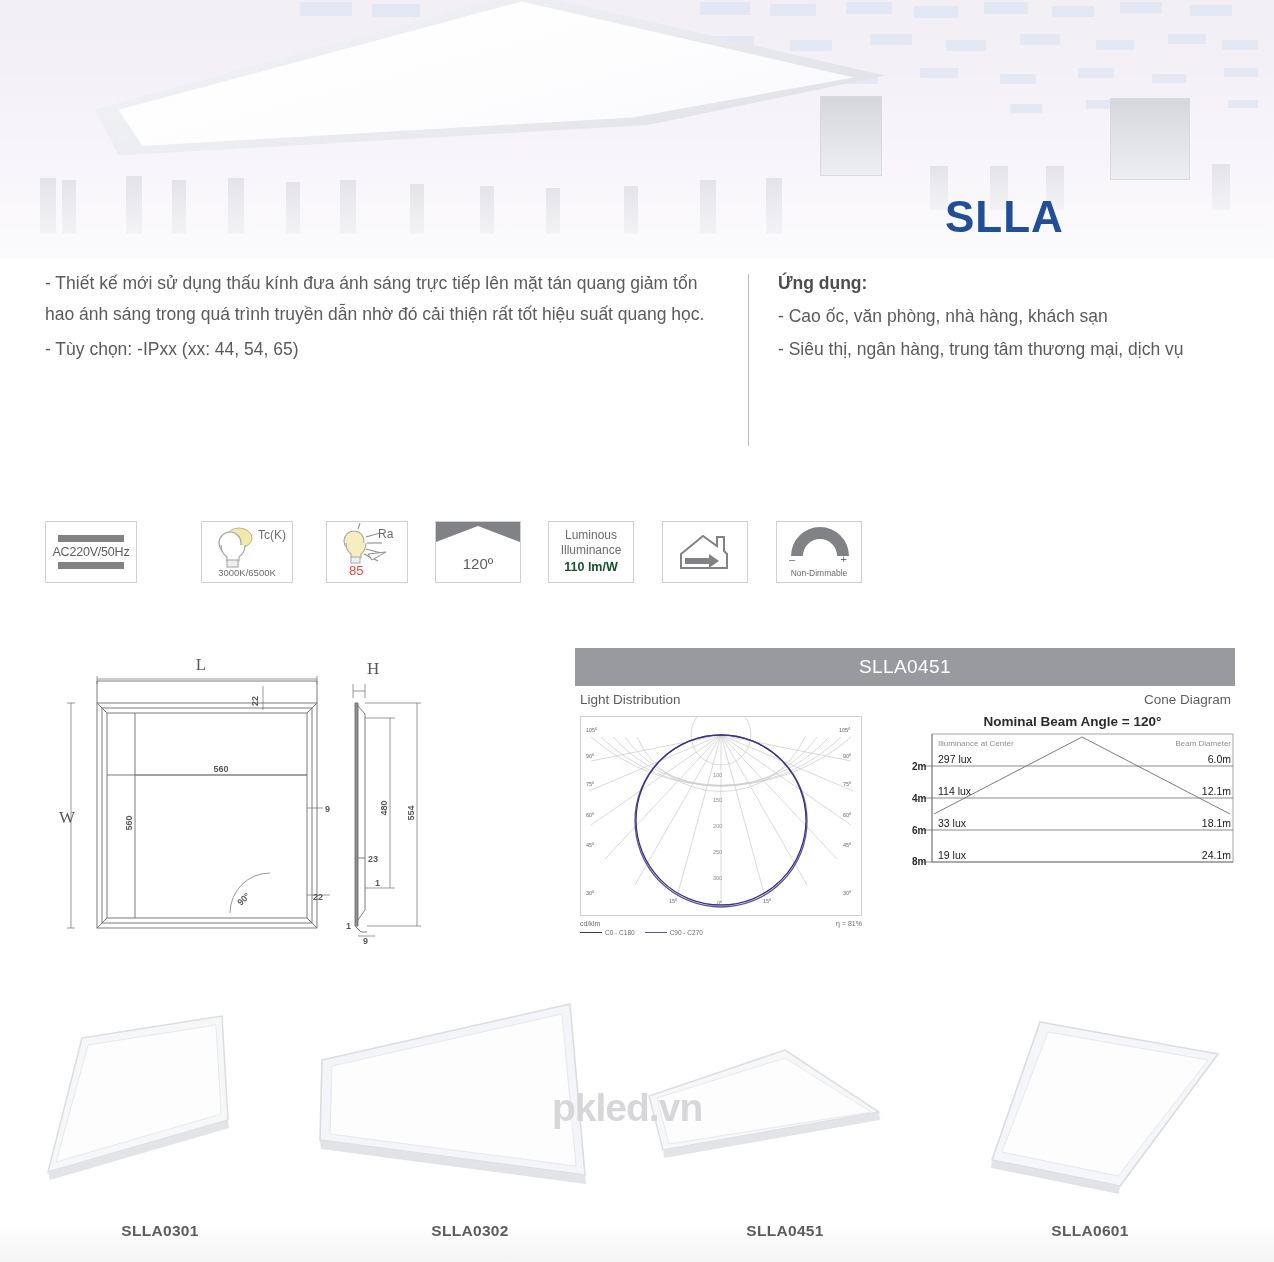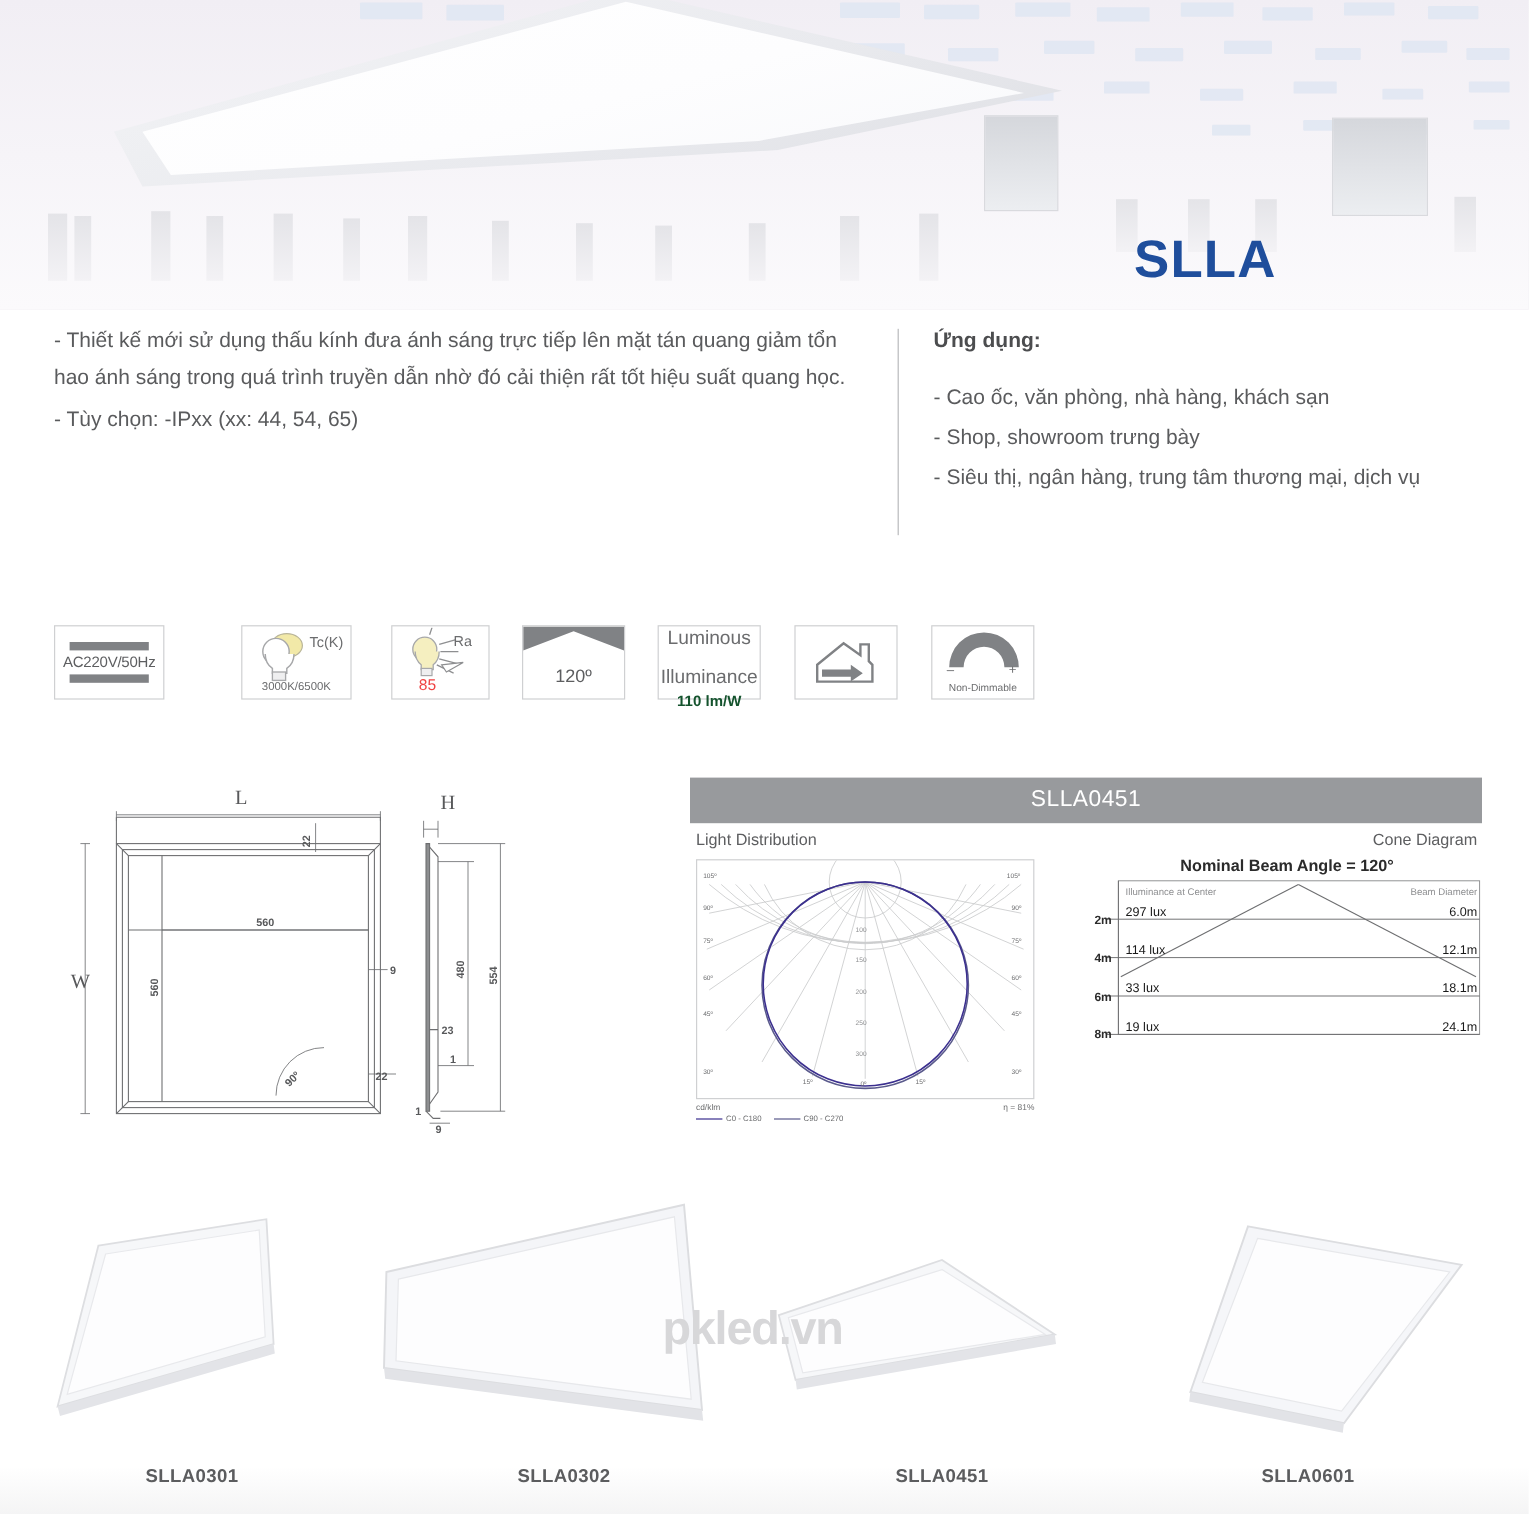--- a/index.html
+++ b/index.html
@@ -39,28 +39,28 @@
     font-size:44px; font-weight:bold; letter-spacing:1px;
     font-family:"Liberation Sans", sans-serif;
   }
 
   
   .desc-wrap { position:absolute; left:0; top:268px; width:1274px; height:215px; }
   .desc-left { position:absolute; left:45px; top:0; width:670px; }
   .desc-left p { margin:0 0 4px 0; font-size:17.5px; line-height:31px; color:#5a5b5d; font-weight:300; }
   .divider { position:absolute; left:748px; top:6px; width:1px; height:172px; background:#b9babc; }
   .desc-right { position:absolute; left:778px; top:0; width:460px; }
-  .desc-right h3 { margin:0 0 18px 0; font-size:17.5px; line-height:30px; color:#4c4d4f; font-weight:bold; }
+  .desc-right h3 { margin:0 0 3px 0; font-size:17.5px; line-height:30px; color:#4c4d4f; font-weight:bold; }
   .desc-right p { margin:0 0 3px 0; font-size:17.5px; line-height:30px; color:#5a5b5d; font-weight:300; }
 
   
   .badges { position:absolute; left:45px; top:521px; width:1100px; height:80px; }
   .badge { position:absolute; top:0; border:1px solid #cfd0d2; background:#fff;
            height:62px; display:flex; align-items:center; justify-content:center; }
-  .badge-lbl { font-size:16px; color:#6b6c6e; text-align:center; line-height:1.25;margin-top:12px; }
+  .badge-lbl { font-size:12px; color:#6b6c6e; text-align:center; line-height:1.25; }
 
   .b-ac { left:0; width:92px; flex-direction:column; gap:3px; }
   .ac-bar { width:66px; height:7px; background:#808285; }
   .ac-txt { font-size:12.5px; color:#5d5e60; letter-spacing:-.2px; }
 
   .b-tc { left:156px; width:92px; }
   .b-ra { left:281px; width:82px; }
   .b-ang{ left:390px; width:86px; }
   .b-eff{ left:503px; width:86px; flex-direction:column; }
   .b-ind{ left:617px; width:86px; }
@@ -171,21 +171,20 @@
   <div class="desc-left">
     <p>- Thiết kế mới sử dụng thấu kính đưa ánh sáng trực tiếp lên mặt tán quang giảm tổn hao ánh sáng trong quá trình truyền dẫn nhờ đó cải thiện rất tốt hiệu suất quang học.</p>
     <p>- Tùy chọn: -IPxx (xx: 44, 54, 65)</p>
   </div>
 
   <div class="divider"></div>
 
   <div class="desc-right">
     <h3>Ứng dụng:</h3>
     <p>- Cao ốc, văn phòng, nhà hàng, khách sạn</p>
-    <p>- Shop, showroom trưng bày</p>
     <p>- Siêu thị, ngân hàng, trung tâm thương mại, dịch vụ</p>
   </div>
 </div>
 
 <div class="badges">
 
   <div class="badge b-ac">
     <div class="ac-bar"></div>
     <div class="ac-txt">AC220V/50Hz</div>
     <div class="ac-bar"></div>

